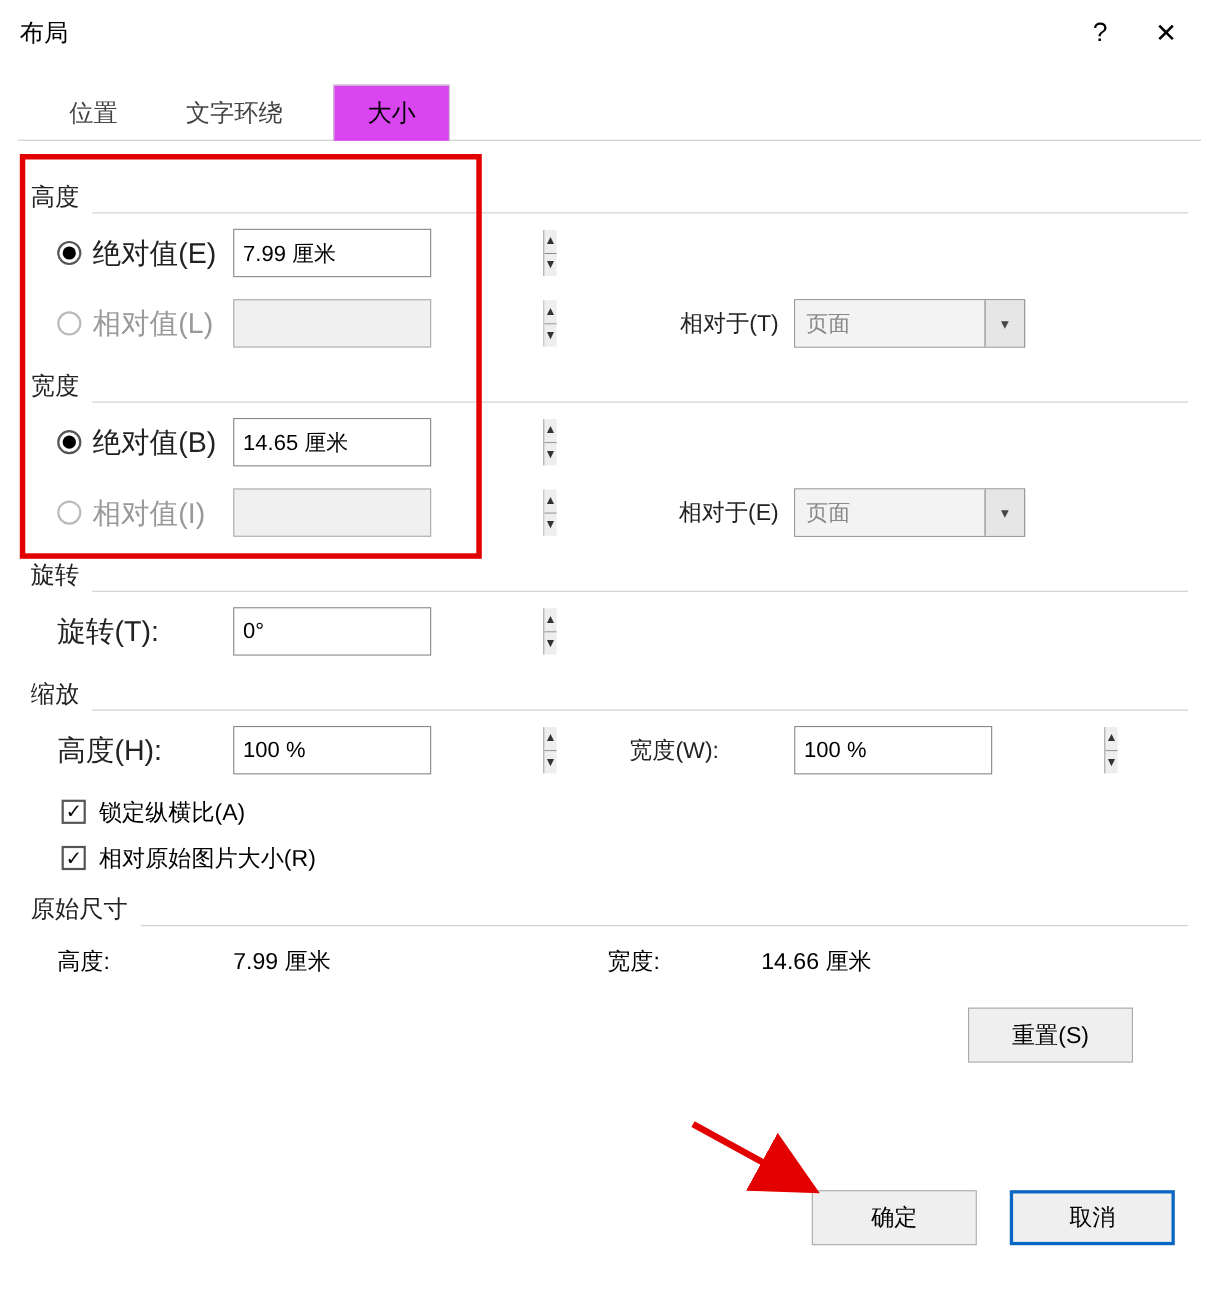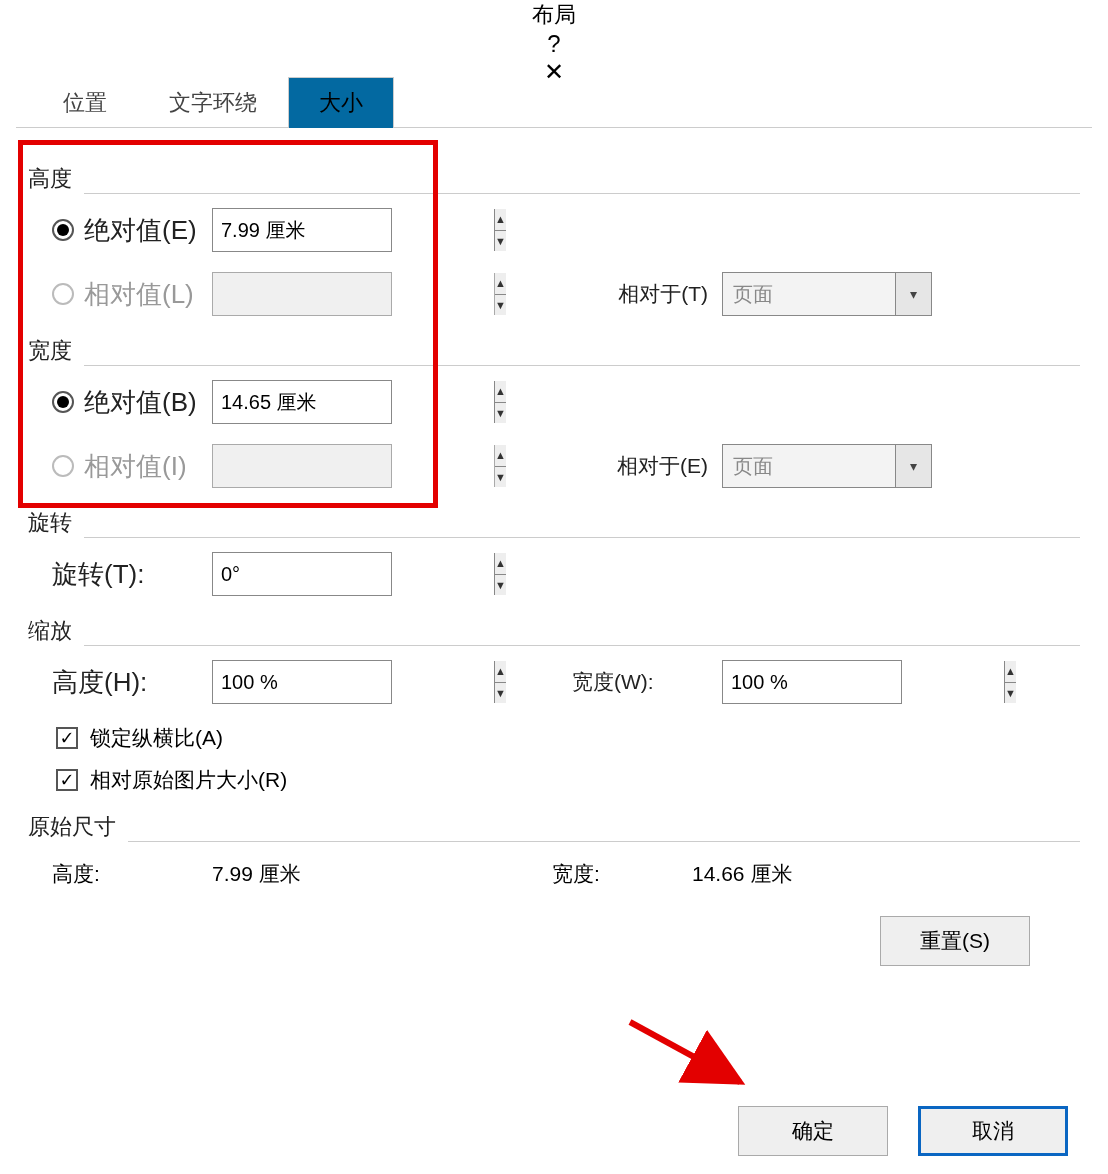--- a/index.html
+++ b/index.html
@@ -11,21 +11,20 @@
     width: 1108px;
     height: 1174px;
     position: relative;
     overflow: hidden;
   }
   .titlebar {
     display: flex;
     align-items: center;
     height: 60px;
     padding: 0 18px;
-    flex-direction: column;
   }
   .titlebar .title { flex: 1; font-size: 22px; }
   .titlebar .btn {
     width: 60px; height: 60px;
     display: flex; align-items: center; justify-content: center;
     font-size: 24px;
     cursor: default;
   }
   .content { padding: 16px 16px 0 16px; }
   .tabs {
@@ -38,23 +37,24 @@
     padding: 10px 30px;
     font-size: 22px;
     color: #444;
     border: 1px solid transparent;
     border-bottom: none;
     position: relative;
     top: 1px;
     background: transparent;
   }
   .tab.active {
-    background: #0369a1;
+    background: #d946ef;
     border-color: #ccc;
     color: #000;
+    margin-left: 15px;
   }
   .panel { padding: 18px 12px 0 12px; }
   .section-header {
     display: flex;
     align-items: flex-end;
     margin: 18px 0 14px 0;
     font-size: 22px;
     color: #222;
   }
   .section-header .line {
@@ -179,21 +179,21 @@
     border: 1px solid #aaa;
     font-size: 21px;
     display: inline-flex;
     align-items: center;
     justify-content: center;
     padding: 0 18px;
   }
   .dialog-buttons {
     position: absolute;
     right: 40px;
-    bottom: 18px;
+    bottom: 42px;
     display: flex;
     gap: 30px;
   }
   .btn-primary {
     border: 3px solid #0a66c2;
   }
   .highlight-box {
     position: absolute;
     left: 18px;
     top: 140px;

